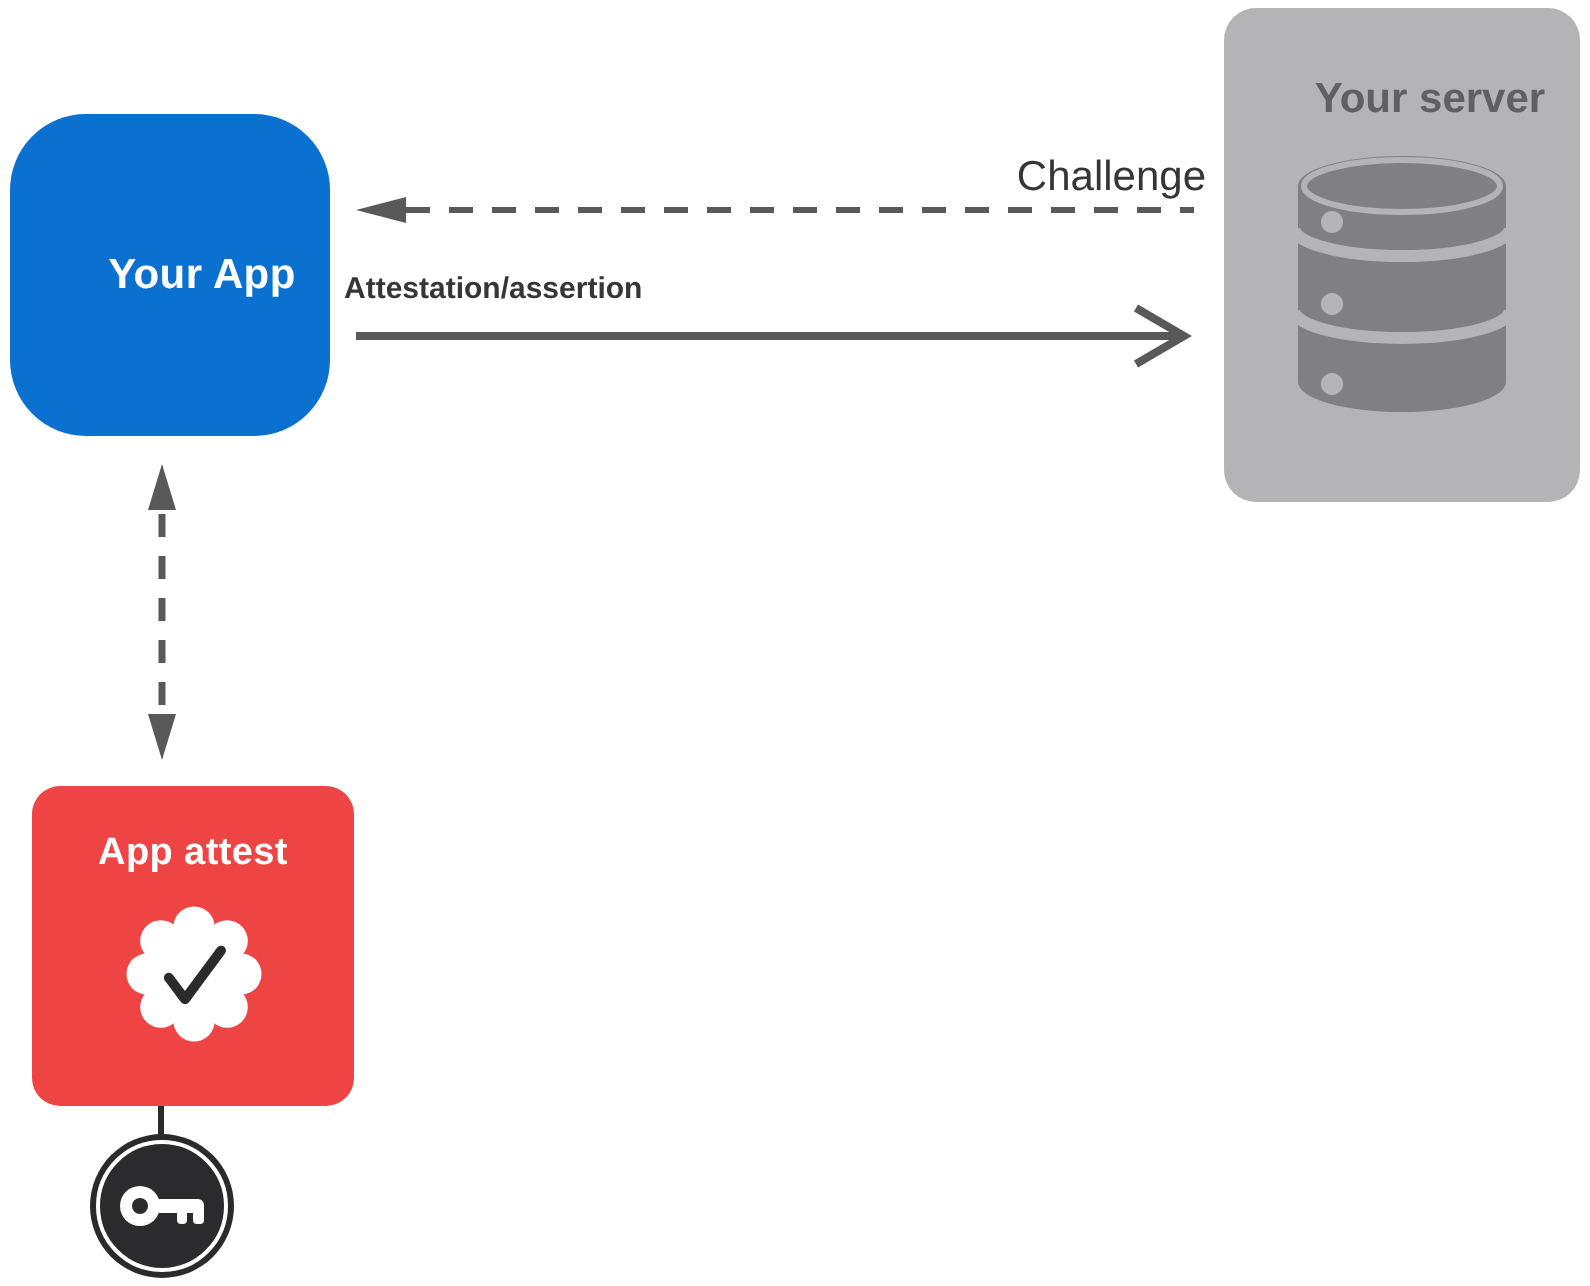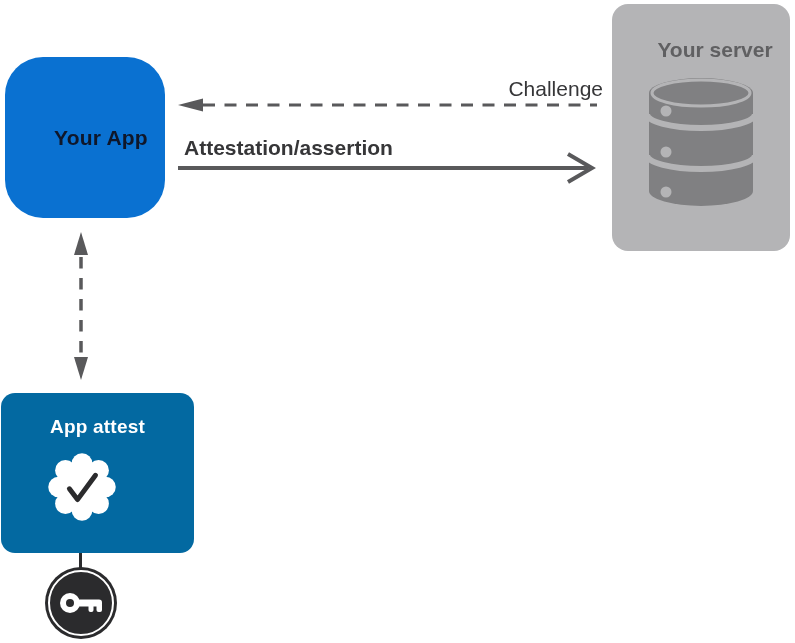--- a/index.html
+++ b/index.html
@@ -14,42 +14,42 @@
   .abs { position: absolute; }
 
   
   .app-node {
     left: 5px; top: 57px; width: 160px; height: 161px;
     background: #0a71d1;
     border-radius: 38px;
     display: flex; align-items: center; justify-content: center;
   }
   .app-node span {
-    color: #0f172a; font-weight: bold; font-size: 21px; letter-spacing: 0.2px; margin-left: 32px;
+    color: #ffffff; font-weight: bold; font-size: 21px; letter-spacing: 0.2px; margin-left: 32px;
   }
 
   
   .server-node {
     left: 612px; top: 4px; width: 178px; height: 247px;
     background: #b4b4b6;
     border-radius: 16px;
   }
   .server-node .server-label {
     position: absolute; left: 0; right: 0; top: 34px;
     text-align: center;
     color: #606062; font-weight: bold; font-size: 21px; padding-left: 28px;
   }
   .server-node .db-icon {
     position: absolute; left: 37px; top: 74px;
   }
 
   
   .attest-node {
-    left: 1px; top: 393px; width: 193px; height: 160px;
-    background: #0369a1;
+    left: 16px; top: 393px; width: 161px; height: 160px;
+    background: #ef4444;
     border-radius: 14px;
   }
   .attest-node .attest-label {
     position: absolute; left: 0; right: 0; top: 23px;
     text-align: center;
     color: #ffffff; font-weight: bold; font-size: 19px; letter-spacing: 0.2px;
   }
   .attest-node .seal-icon {
     position: absolute; left: 45px; top: 56px;
   }
@@ -68,22 +68,22 @@
     border: 2px solid #ffffff; border-radius: 50%;
   }
   .key-circle svg { position: absolute; left: 12px; top: 12px; }
 
   
   .challenge-label {
     top: 77px; right: 192px;
     color: #363638; font-size: 21px;
   }
   .attestation-label {
-    top: 136px; left: 184px;
-    color: #363638; font-size: 21px; font-weight: bold;
+    top: 136px; left: 172px;
+    color: #363638; font-size: 15px; font-weight: bold;
   }
   .challenge-arrow   { left: 176px; top: 96px; }
   .attestation-arrow { left: 176px; top: 148px; }
   .vertical-arrow    { left: 66px;  top: 230px; }
 </style>
 </head>
 <body>
 
 <div class="canvas">
 

